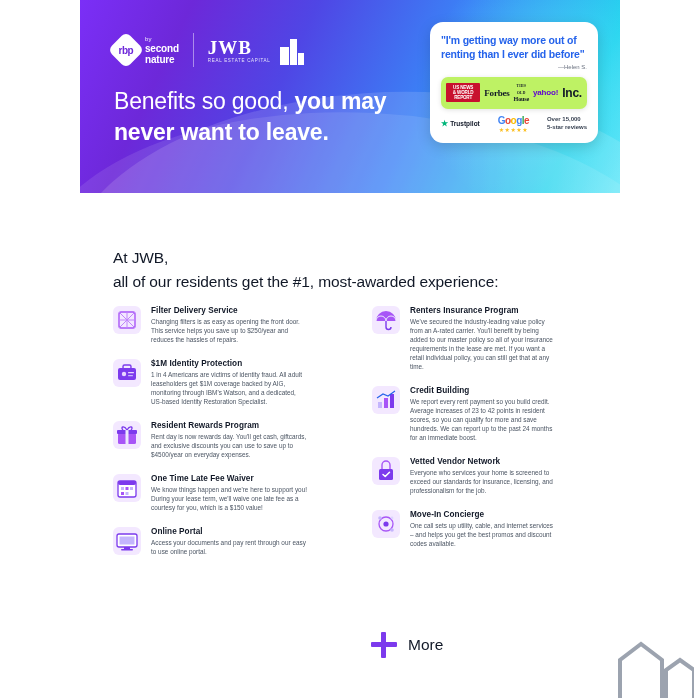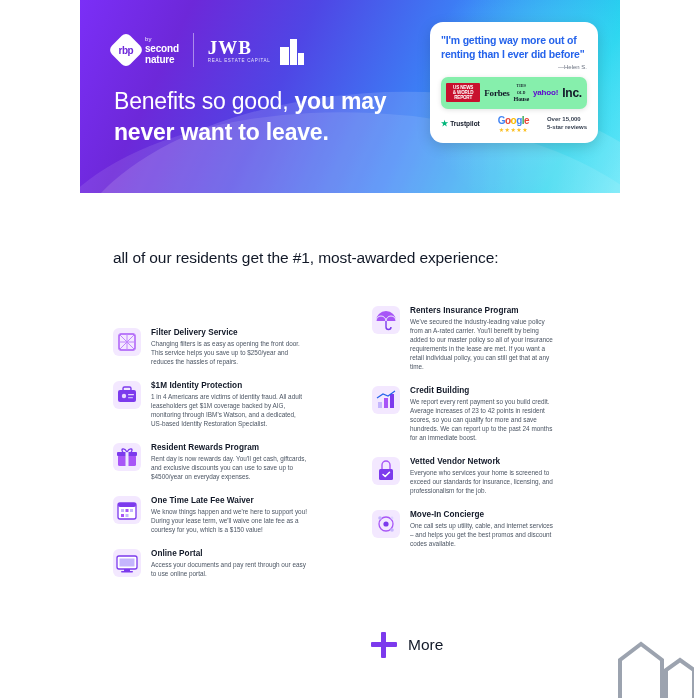--- a/index.html
+++ b/index.html
@@ -154,21 +154,21 @@
     letter-spacing: -0.2px;
   }
   .testi-attr {
     color: #6b7280;
     font-size: 6px;
     text-align: right;
     margin-top: 3px;
   }
   .press-box {
     margin-top: 7px;
-    background: #86efac;
+    background: #bef264;
     border-radius: 7px;
     box-shadow: 0 1px 5px rgba(0,0,0,0.12);
     padding: 6px 5px;
     display: flex;
     align-items: center;
     justify-content: space-between;
     gap: 4px;
   }
   .press-logo { font-size: 7.5px; color: #111827; font-weight: 700; letter-spacing: -0.2px; }
   .press-logo.usnews {
@@ -201,21 +201,21 @@
     position: absolute;
     left: 113px;
     top: 246px;
     color: #111827;
     font-size: 15.5px;
     line-height: 24px;
     font-weight: 500;
     letter-spacing: -0.1px;
   }
 
-  .col-left { position: absolute; left: 112px; top: 305px; width: 195px; margin-top: 22px; }
+  .col-left { position: absolute; left: 112px; top: 305px; width: 195px; }
   .col-right { position: absolute; left: 371px; top: 305px; width: 185px; }
 
   .feature {
     display: flex;
     align-items: flex-start;
     gap: 9px;
     margin-bottom: 14px;
   }
   .f-icon {
     width: 30px; height: 30px;
@@ -342,20 +342,21 @@
       </div>
       <div class="reviews-txt">
         <span>Over 15,000</span><br>
         <span>5-star reviews</span>
       </div>
     </div>
   </div>
 </div>
 
 <div class="headline">
+  <div>At JWB,</div>
   <div>all of our residents get the #1, most-awarded experience:</div>
 </div>
 
 <div class="col-left">
 
   <div class="feature">
     <div class="f-icon">
       <svg width="30" height="30" viewBox="0 0 30 30">
         <rect x="1" y="1" width="28" height="28" rx="6" fill="#f3e8ff"></rect>
         <rect x="7" y="7" width="16" height="16" rx="2" fill="none" stroke="#a855f7" stroke-width="1.4"></rect>

